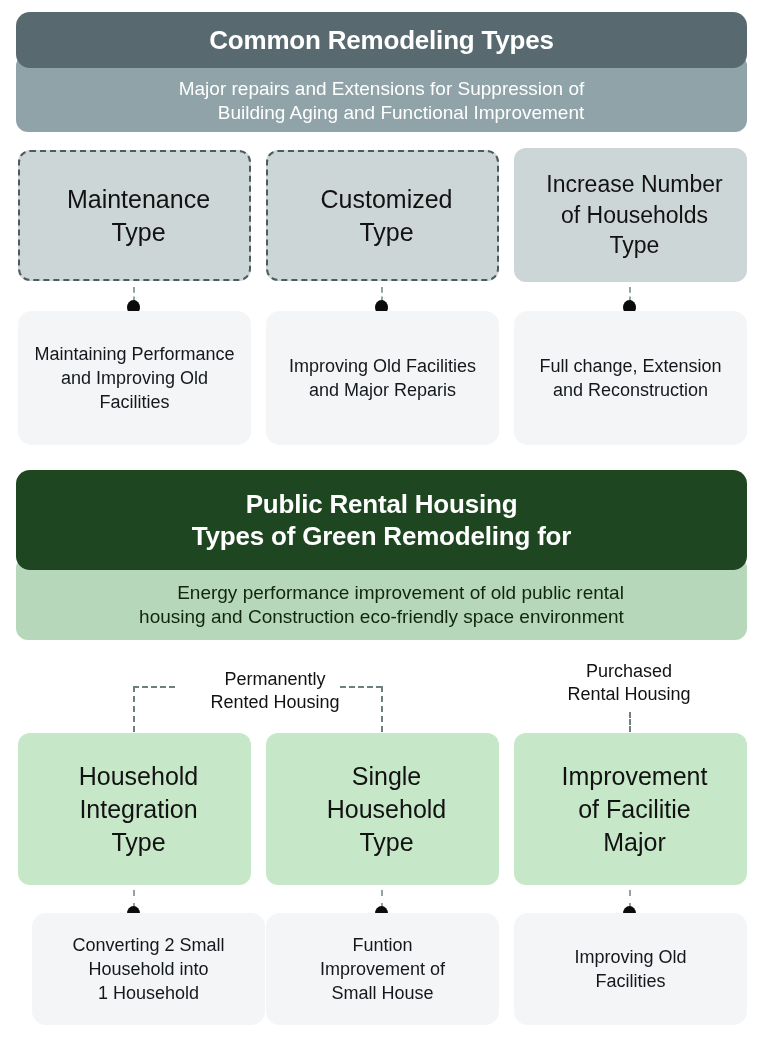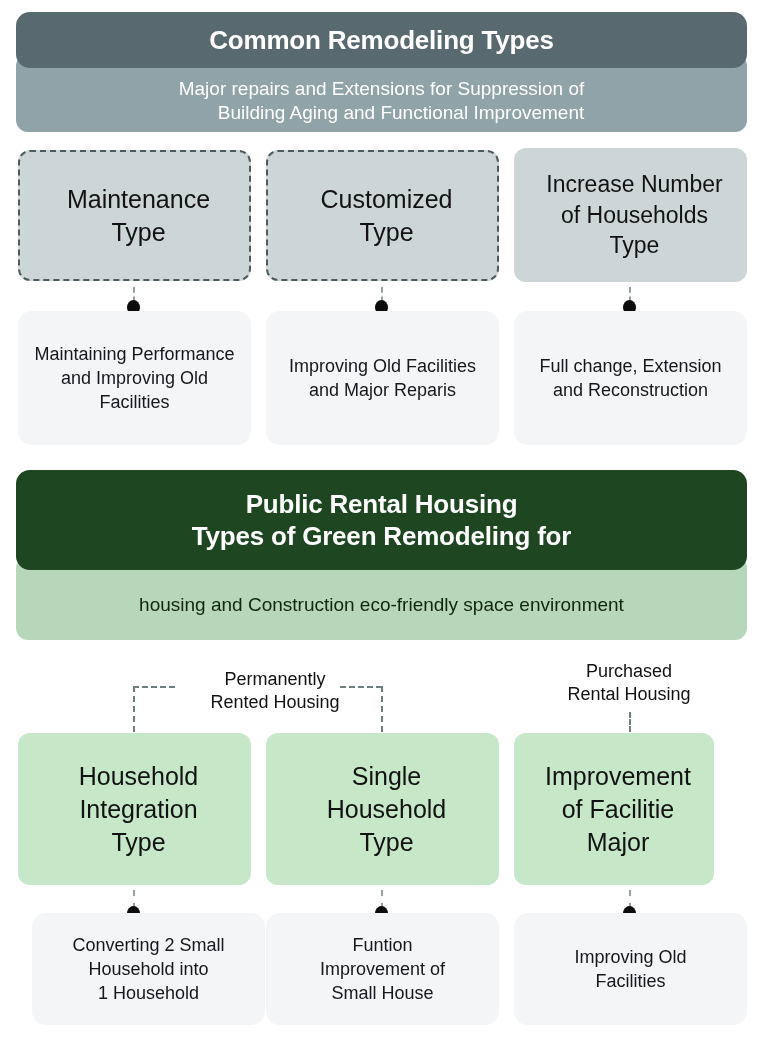--- a/index.html
+++ b/index.html
@@ -198,20 +198,21 @@
 
   <div class="section" id="sec2">
     <div class="banner-title">
       <div>
         <div>Public Rental Housing</div>
         <div>Types of Green Remodeling for</div>
       </div>
     </div>
     <div class="banner-sub">
       <div>
+        <div>Energy performance improvement of old public rental</div>
         <div>housing and Construction eco-friendly space environment</div>
       </div>
     </div>
   </div>
 
   <div class="label-free" style="left:175px; top:668px; width:200px;">
     <div>Permanently</div>
     <div>Rented Housing</div>
   </div>
 
@@ -235,21 +236,21 @@
   </div>
 
   <div class="type-card green" style="left:266px; top:733px; width:233px; height:152px; font-size:25px;">
     <div>
       <div>Single</div>
       <div>Household</div>
       <div>Type</div>
     </div>
   </div>
 
-  <div class="type-card green" style="left:514px; top:733px; width:200px; height:152px; font-size:25px;">
+  <div class="type-card green" style="left:514px; top:733px; width:233px; height:152px; font-size:25px;">
     <div>
       <div>Improvement</div>
       <div>of  Facilitie</div>
       <div>Major</div>
     </div>
   </div>
 
   <div class="vline" style="left:133px; top:890px; height:19px;"></div>
   <div class="dot" style="left:127px; top:906px;"></div>
   <div class="vline" style="left:381px; top:890px; height:19px;"></div>

